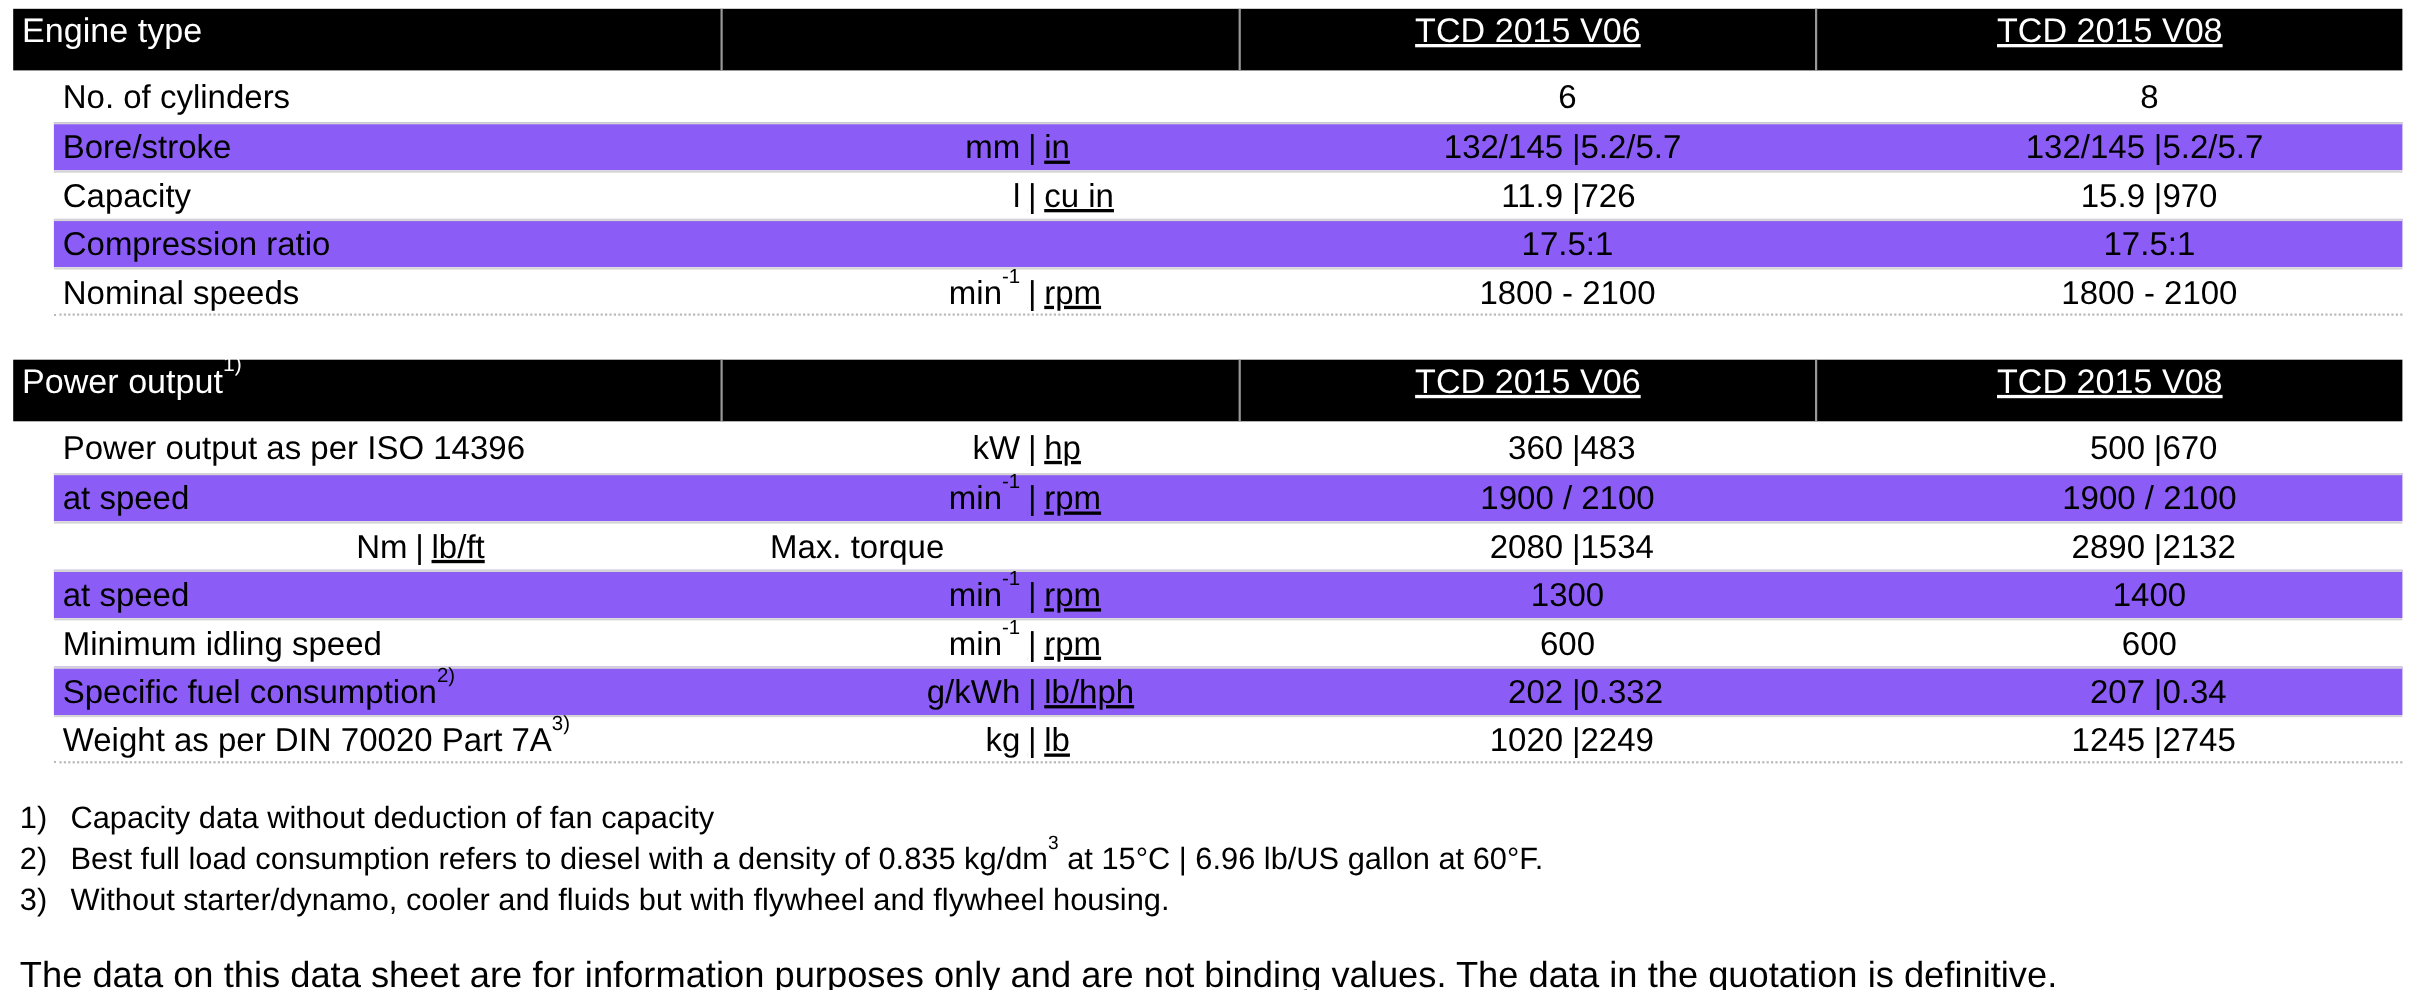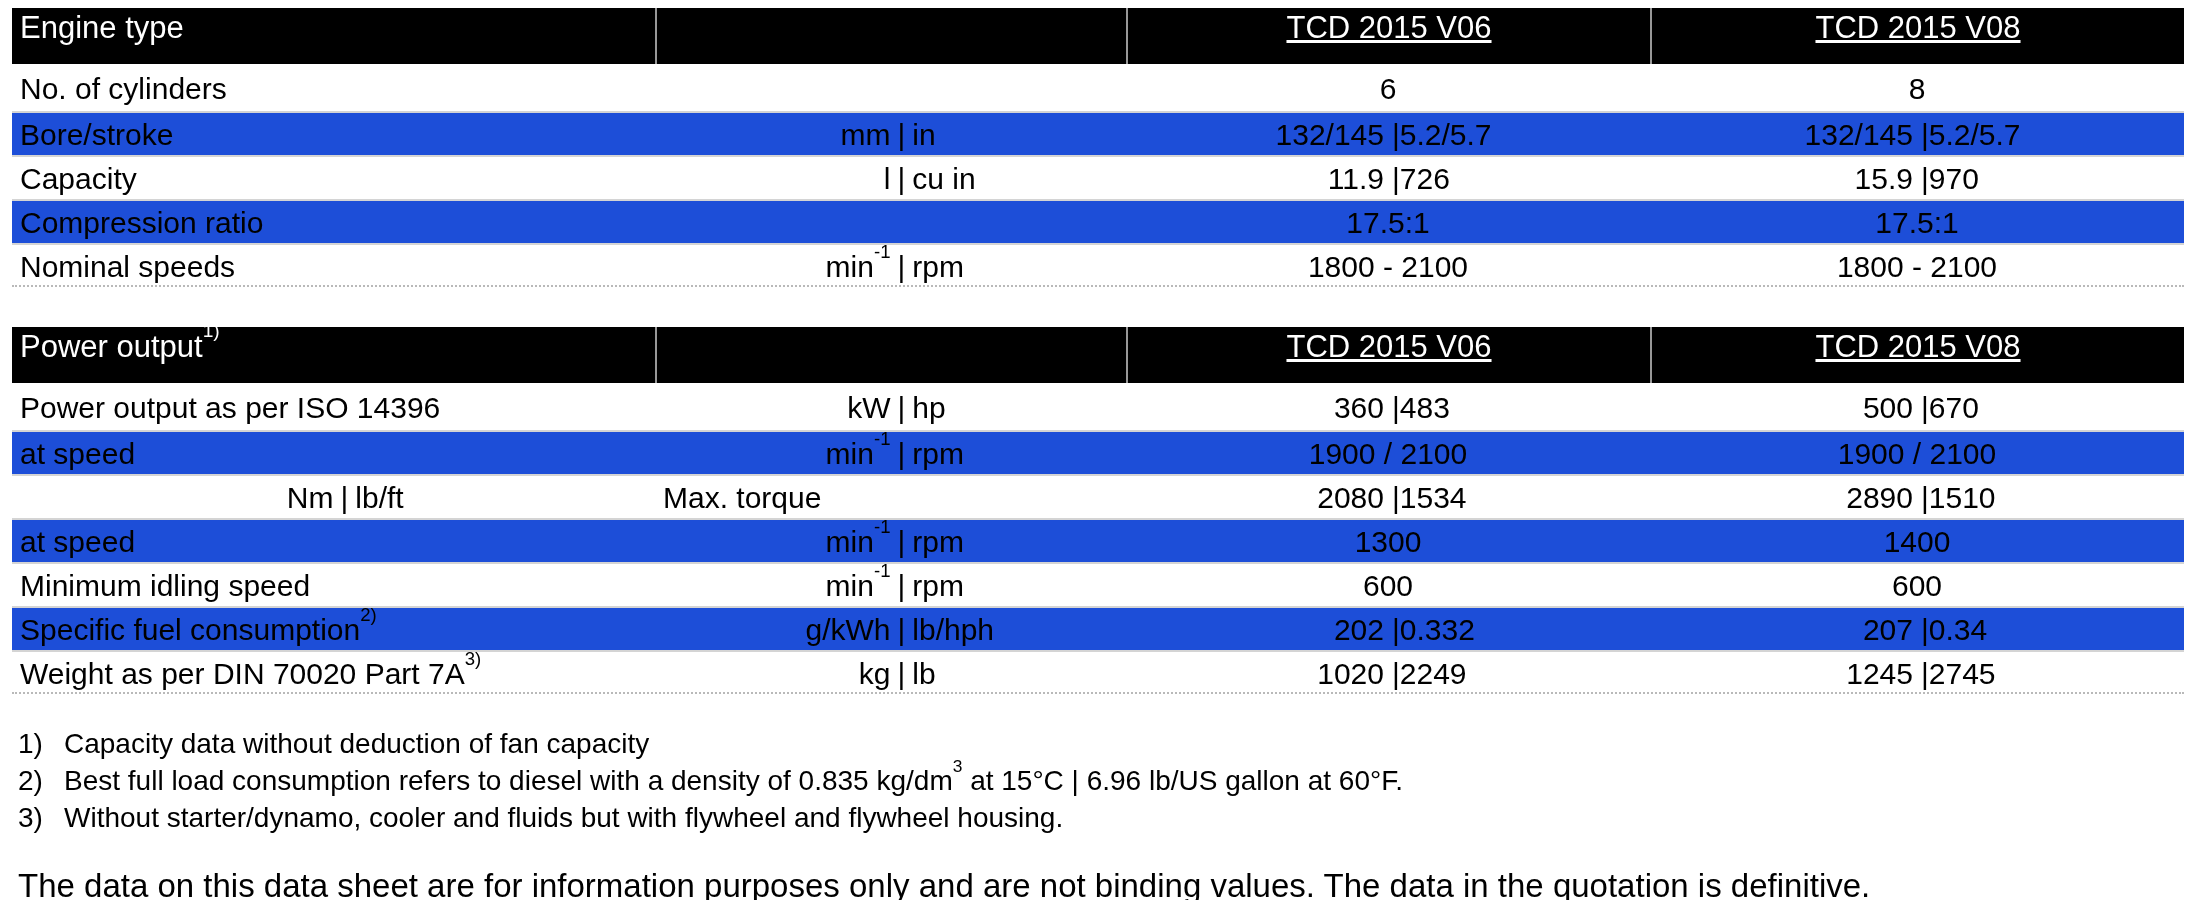--- a/index.html
+++ b/index.html
@@ -20,32 +20,32 @@
     background:#000000; color:#ffffff; height:56px; line-height:40px;
     font-size:31px; margin-bottom:3px;
   }
   .thead .hc { border-left:2px solid #989898; }
   .thead .hc:first-child { border-left:none; }
   .h-title { padding-left:8px; text-align:left; }
   .h-col { text-align:center;text-decoration:underline; }
 
   .row {
     display:grid; grid-template-columns:643px 471px 524px 534px;
-    height:44px; line-height:44px; background:#ffffff;
+    height:44px; line-height:44px; background:#ffffff;margin-left:37px;
   }
   .row + .row { border-top:2px solid #d4d4d4; }
   .row:last-child { border-bottom:2px dotted #b9b9b9; }
-  .row.alt { background:#1d4ed8; }
+  .row.alt { background:#8b5cf6; }
 
   .cell.label { padding-left:8px; white-space:nowrap; }
 
   
   .cell.unit { display:flex; white-space:nowrap; }
   .cell.unit .l { flex:1 1 0; text-align:right; }
-  .cell.unit .r { flex:1 1 0; text-align:left; }
+  .cell.unit .r { flex:1 1 0; text-align:left;text-decoration:underline; }
   .cell.unit .pipe { margin:0 7px; }
 
   
   .cell.val { display:flex; white-space:nowrap; }
   .cell.val .l { flex:1 1 0; text-align:right; padding-right:8px; }
   .cell.val .r { flex:1 1 0; text-align:left; }
   .cell.valc { text-align:center; }
 
   sup { font-size:62%; line-height:0; position:relative; top:-0.45em; }
 
@@ -164,21 +164,21 @@
         <span class="l">Nm</span>
           <span class="r"><span class="pipe">|</span><span>lb/ft</span></span>
       </div>
       <div class="cell label">Max. torque</div>
       <div class="cell val">
         <span class="l">2080</span>
           <span class="r"><span class="pipe">|</span><span>1534</span></span>
       </div>
       <div class="cell val">
         <span class="l">2890</span>
-          <span class="r"><span class="pipe">|</span><span>1510</span></span>
+          <span class="r"><span class="pipe">|</span><span>2132</span></span>
       </div>
     </div>
 
     <div class="row alt">
       <div class="cell label">at speed</div>
       <div class="cell unit">
         <span class="l"><span>min</span><sup>-1</sup></span>
           <span class="r"><span class="pipe">|</span><span>rpm</span></span>
       </div>
       <div class="cell valc">1300</div>

